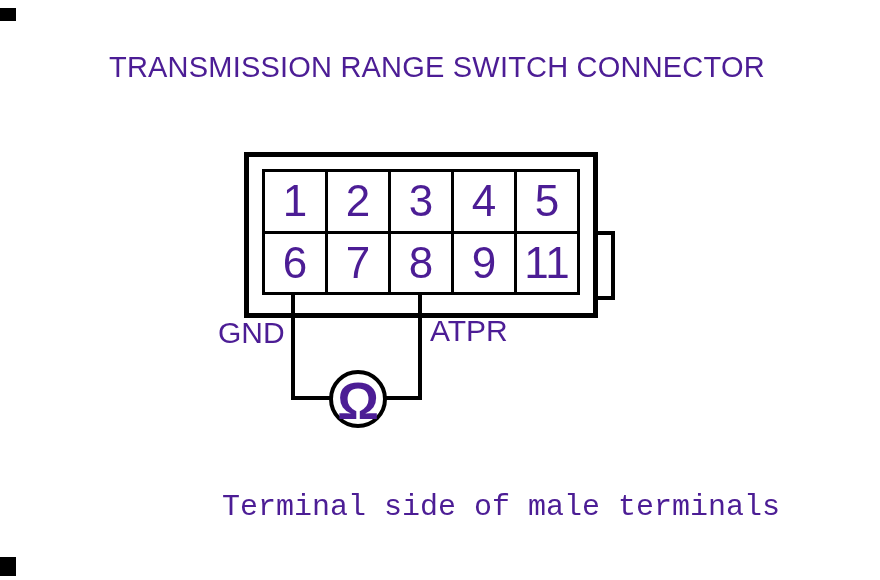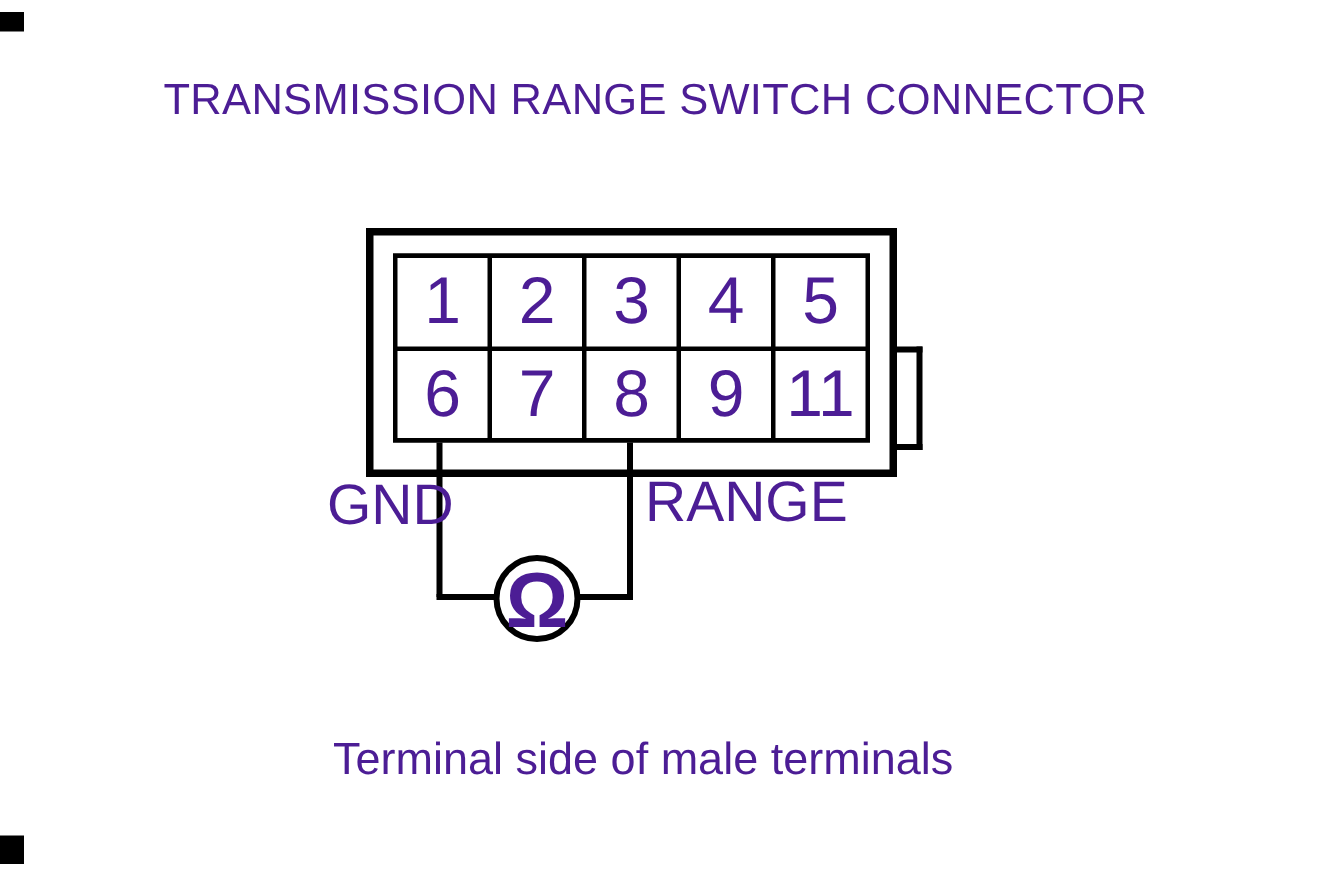--- a/index.html
+++ b/index.html
@@ -108,34 +108,35 @@
   }
   .ohm-symbol {
     font-size: 52px;
     font-weight: bold;
     line-height: 1;
     transform: translateY(2px);
   }
 
   .pin-label {
     position: absolute;
-    font-size: 38px;
+    font-size: 30px;
     line-height: 1;
     white-space: nowrap;
   }
   .label-gnd  { left: 218px; top: 318px; }
   .label-atpr { left: 430px; top: 316px; }
 
   .caption {
     position: absolute;
     left: 222px;
     top: 492px;
     font-size: 30px;
     line-height: 1;
     white-space: nowrap;
+    font-family: Liberation Mono, monospace;
   }
 </style>
 </head>
 <body>
 
 <div class="page">
 
   <div class="scan-mark mark-top"></div>
   <div class="scan-mark mark-bottom"></div>
 
@@ -156,21 +157,21 @@
     <div class="terminal-cell">9</div>
     <div class="terminal-cell">11</div>
   </div>
 
   <div class="wire wire-gnd-v"></div>
   <div class="wire wire-gnd-h"></div>
   <div class="wire wire-atpr-v"></div>
   <div class="wire wire-atpr-h"></div>
 
   <div class="pin-label label-gnd">GND</div>
-  <div class="pin-label label-atpr">RANGE</div>
+  <div class="pin-label label-atpr">ATPR</div>
 
   <div class="ohm-circle">
     <span class="ohm-symbol">Ω</span>
   </div>
 
   <div class="caption">Terminal side of male terminals</div>
 
 </div>
 
 </body></html>

